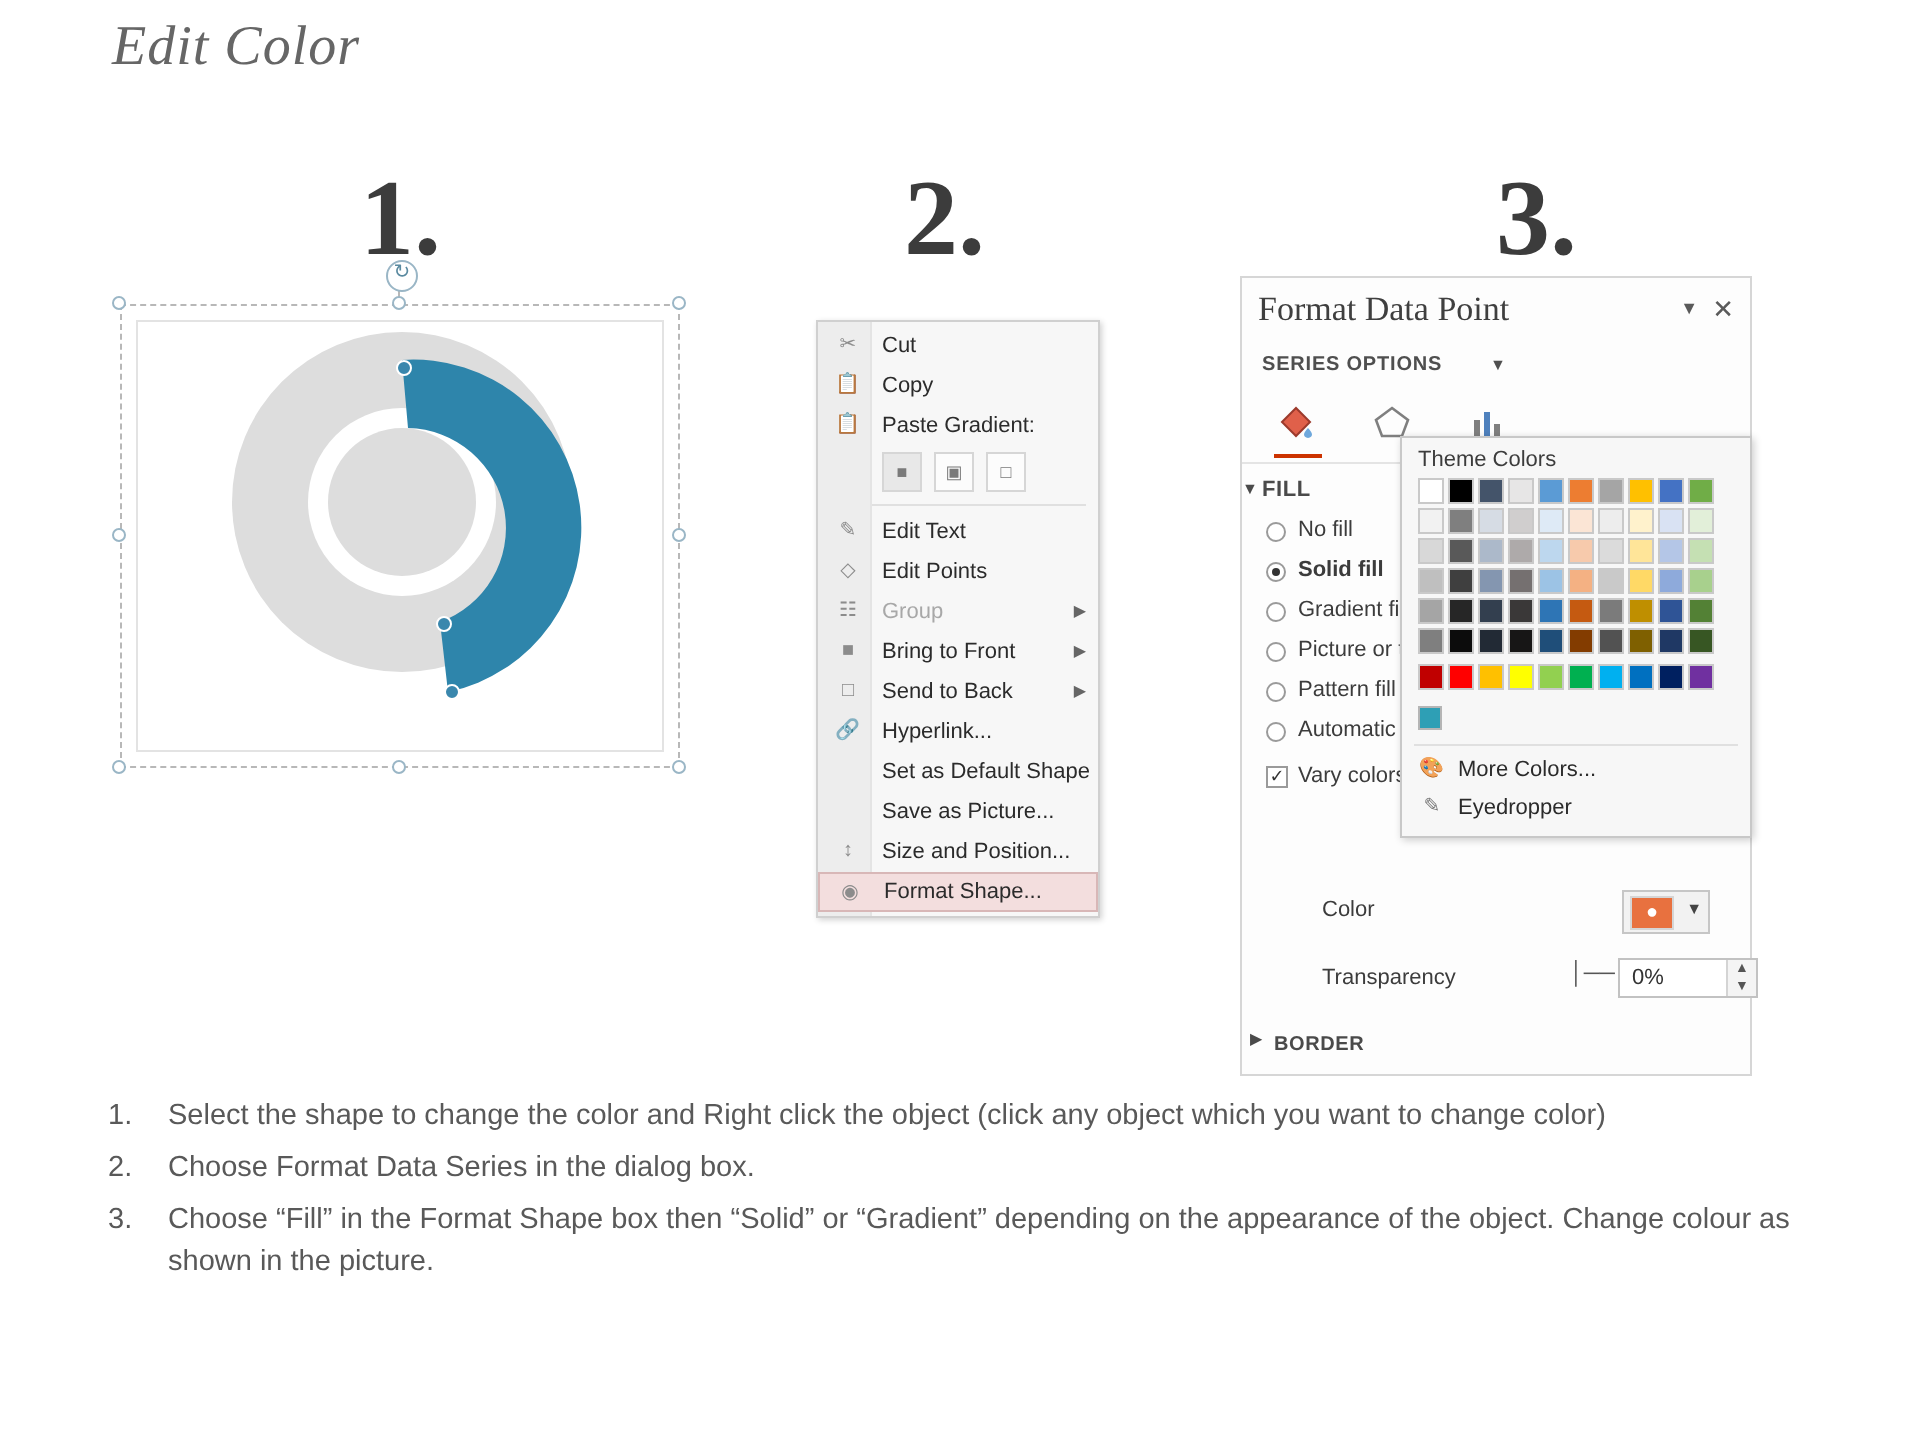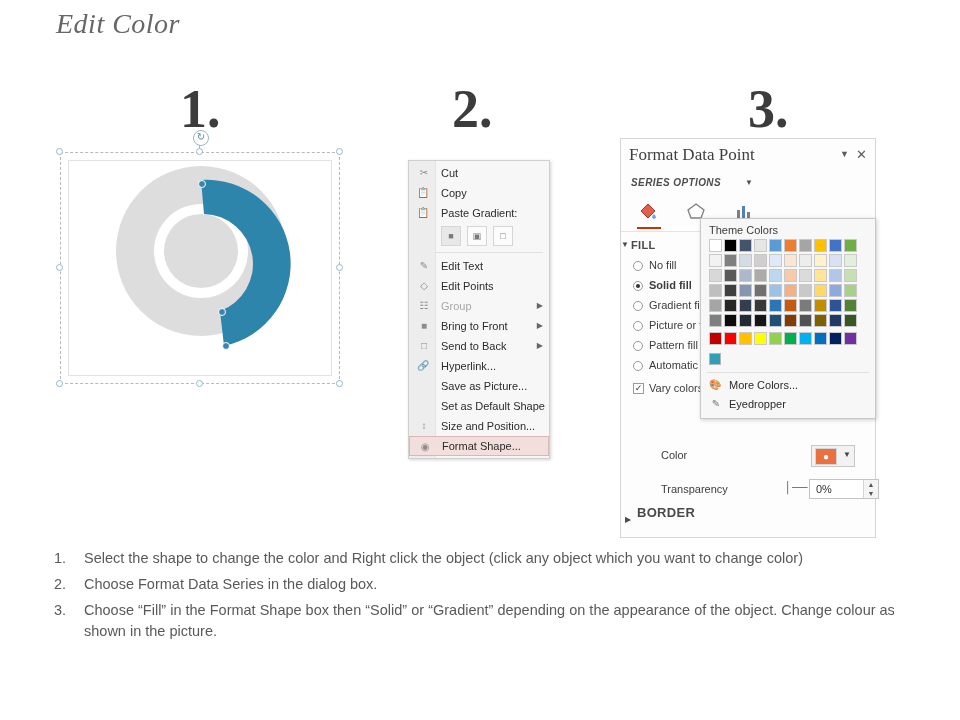--- a/index.html
+++ b/index.html
@@ -246,21 +246,20 @@
     color: #5a5a5a;
   }
   .fdp-series {
     position: absolute;
     left: 10px;
     top: 38px;
     font-size: 10px;
     font-weight: bold;
     color: #4f4f4f;
     letter-spacing: 0.4px;
-    font-style: italic;
   }
   .fdp-series-caret {
     position: absolute;
     left: 124px;
     top: 39px;
     font-size: 8px;
     color: #4f4f4f;
   }
   .fdp-tabs {
     position: absolute;
@@ -406,22 +405,22 @@
   .slider-ico {
     position: absolute;
     left: 164px;
     top: 342px;
     font-size: 11px;
     color: #555;
   }
   .border-head {
     position: absolute;
     left: 16px;
-    top: 366px;
-    font-size: 13px;
+    top: 378px;
+    font-size: 10px;
     font-weight: bold;
     color: #4a4a4a;
     letter-spacing: 0.3px;
   }
   .border-tri {
     position: absolute;
     left: 4px;
     top: 376px;
     font-size: 8px;
     color: #4a4a4a;
@@ -596,24 +595,24 @@
   <div class="ctx-item">
     <span class="ctx-ico">□</span>
     <span>Send to Back</span>
     <span class="ctx-arrow">▶</span>
   </div>
   <div class="ctx-item">
     <span class="ctx-ico">🔗</span>
     <span>Hyperlink...</span>
   </div>
   <div class="ctx-item">
+    <span>Set as Default Shape</span>
+  </div>
+  <div class="ctx-item">
     <span>Save as Picture...</span>
-  </div>
-  <div class="ctx-item">
-    <span>Set as Default Shape</span>
   </div>
   <div class="ctx-item">
     <span class="ctx-ico">↕</span>
     <span>Size and Position...</span>
   </div>
   <div class="ctx-item highlight">
     <span class="ctx-ico">◉</span>
     <span>Format Shape...</span>
   </div>
 </div>

